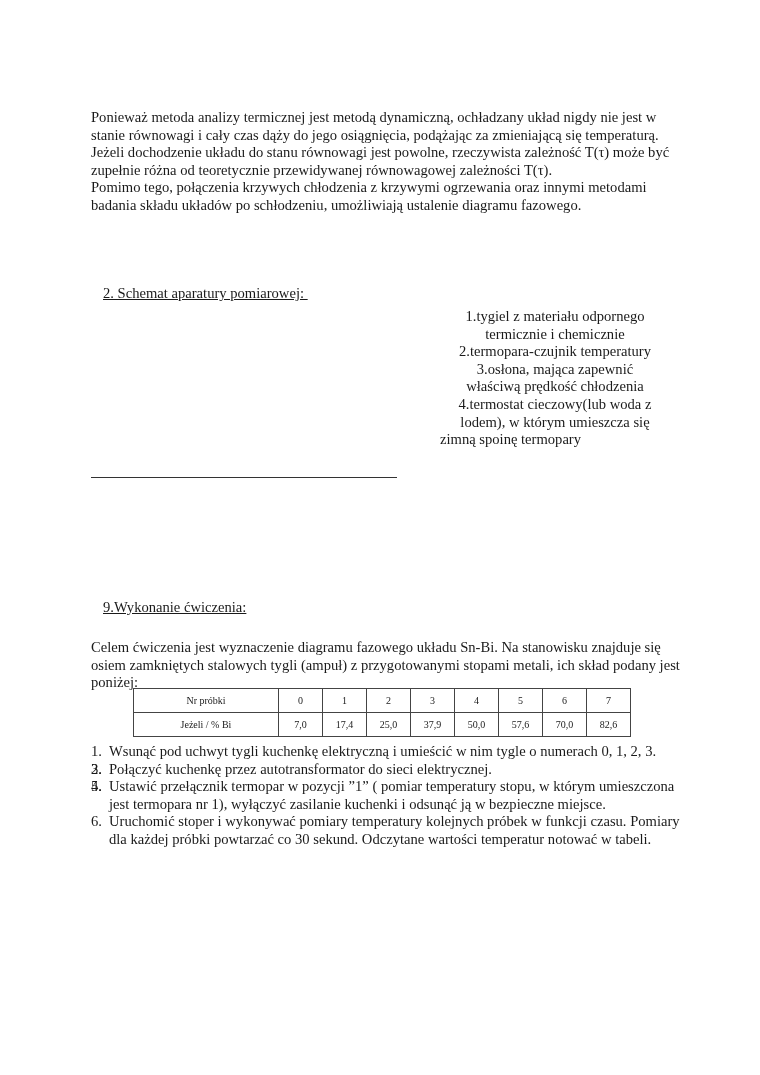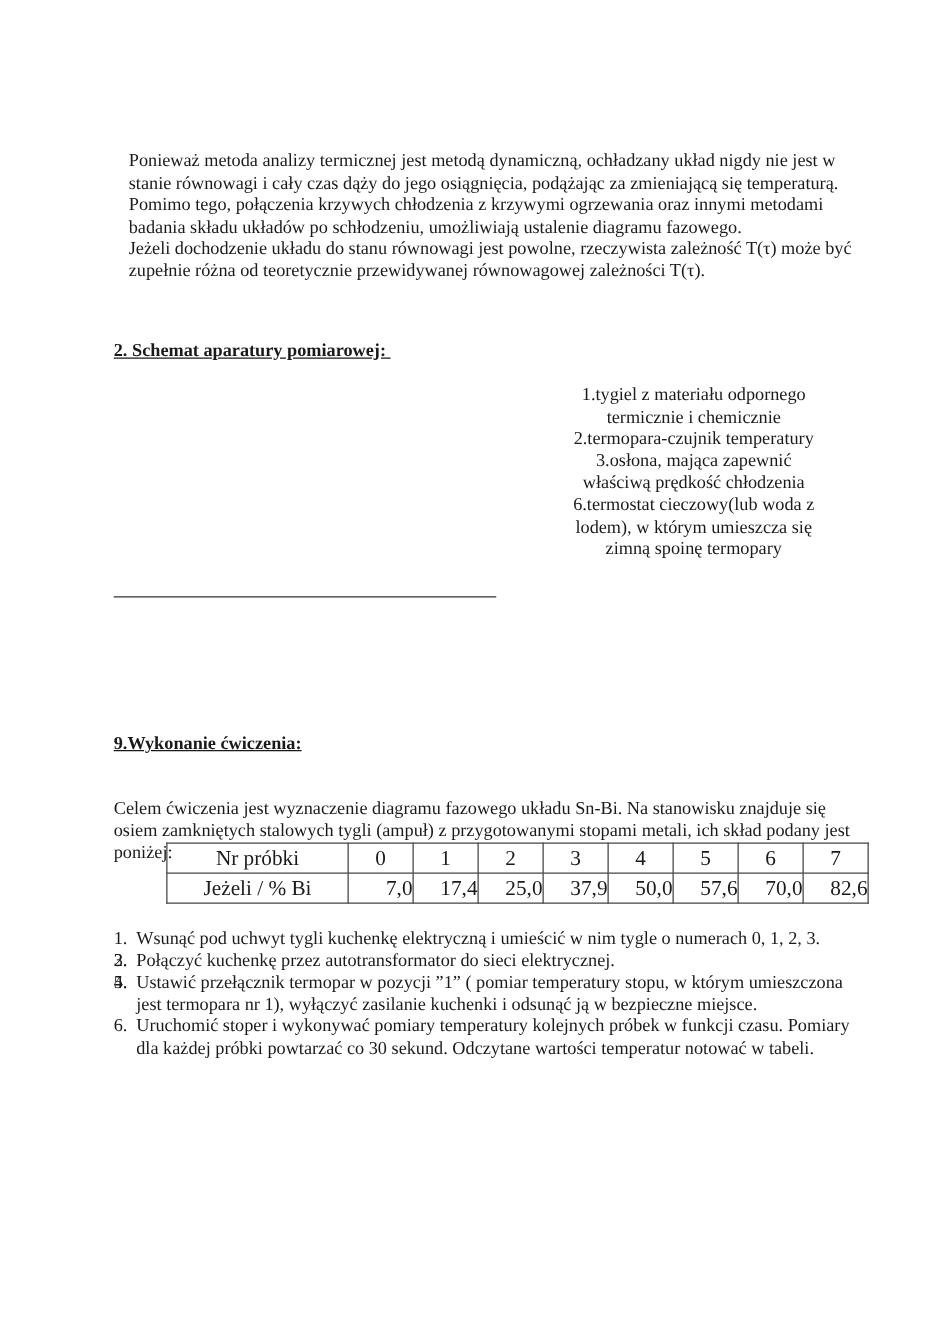--- a/index.html
+++ b/index.html
@@ -2,65 +2,65 @@
 <html><head>
 <meta charset="utf-8">
 <style>
   html, body { margin: 0; padding: 0; background: #ffffff; }
   body {
     width: 760px; height: 1075px; position: relative; overflow: hidden;
     font-family: "Liberation Serif", "DejaVu Serif", serif;
     color: #1a1a1a; font-size: 14.6px; line-height: 17.6px;
   }
   .page { position: absolute; left: 0; top: 0; width: 760px; height: 1075px; }
-  .para { position: absolute; left: 91px; width: 590px; margin: 12px; }
+  .para { position: absolute; left: 91px; width: 590px; margin: 0; }
   .intro { top: 109px; }
   .intro p { margin: 0; }
-  .heading { position: absolute; left: 91px; margin: 0; font-weight: bold; font-size: 14.6px; text-decoration: underline; white-space: pre; }
+  .heading { position: absolute; left: 91px; margin: 12px; font-weight: normal; font-size: 14.6px; text-decoration: underline; white-space: pre; }
   .h2 { top: 273px; }
   .legend { position: absolute; left: 440px; width: 230px; top: 308px; text-align: right; }
-  .legend .line { display: block; text-align: center; }
+  .legend .line { display: block; text-align: left; }
   .legend .line.r { text-align: center; }
   .rule { position: absolute; left: 91px; width: 306px; top: 477px; height: 0; border-top: 1.5px solid #333; }
   .h3 { top: 587px; }
   .sec3 { position: absolute; left: 91px; width: 590px; top: 639px; margin: 0; }
   table.samples {
-    position: absolute; left: 133px; top: 674px; border-collapse: collapse;
-    font-size: 17px;
+    position: absolute; left: 133px; top: 688px; border-collapse: collapse;
+    font-size: 10px;
   }
   table.samples td {
     border: 1px solid #444; height: 23px; padding: 0; text-align: center;
   }
   table.samples td.hdr { width: 144px; }
   table.samples td.num { width: 43px; }
-  table.samples tr.vals td.num { text-align: right; padding-left: 12px; width: 39px; }
+  table.samples tr.vals td.num { text-align: center; padding-left: 0; width: 39px; }
   ol.steps { position: absolute; left: 91px; top: 743px; width: 590px; margin: 0; padding: 0; list-style: none; }
   ol.steps li { position: relative; padding-left: 18px; margin: 0; }
   ol.steps li .n { position: absolute; left: 0; top: 0; }
 </style>
 </head>
 <body>
 
 <div class="page">
 
   <div class="para intro">
     <p>Ponieważ metoda analizy termicznej jest metodą dynamiczną, ochładzany układ nigdy nie jest w stanie równowagi i cały czas dąży do jego osiągnięcia, podążając za zmieniającą się temperaturą.</p>
+    <p>Jeżeli dochodzenie układu do stanu równowagi jest powolne, rzeczywista zależność T(τ) może być zupełnie różna od teoretycznie przewidywanej równowagowej zależności T(τ).</p>
     <p>Pomimo tego, połączenia krzywych chłodzenia z krzywymi ogrzewania oraz innymi metodami badania składu układów po schłodzeniu, umożliwiają ustalenie diagramu fazowego.</p>
-    <p>Jeżeli dochodzenie układu do stanu równowagi jest powolne, rzeczywista zależność T(τ) może być zupełnie różna od teoretycznie przewidywanej równowagowej zależności T(τ).</p>
   </div>
 
   <h2 class="heading h2">2. Schemat aparatury pomiarowej: </h2>
 
   <div class="legend">
     <span class="line r">1.tygiel z materiału odpornego</span>
     <span class="line r">termicznie i chemicznie</span>
     <span class="line r">2.termopara-czujnik temperatury</span>
     <span class="line r">3.osłona, mająca zapewnić</span>
     <span class="line r">właściwą prędkość chłodzenia</span>
-    <span class="line r">6.termostat cieczowy(lub woda z</span>
+    <span class="line r">4.termostat cieczowy(lub woda z</span>
     <span class="line r">lodem), w którym umieszcza się</span>
     <span class="line">zimną spoinę termopary</span>
   </div>
 
   <div class="rule"></div>
 
   <h2 class="heading h3">9.Wykonanie ćwiczenia:</h2>
   <p class="sec3">Celem ćwiczenia jest wyznaczenie diagramu fazowego układu Sn-Bi. Na stanowisku znajduje się osiem zamkniętych stalowych tygli (ampuł) z przygotowanymi stopami metali, ich skład podany jest poniżej:</p>
 
   <table class="samples">

